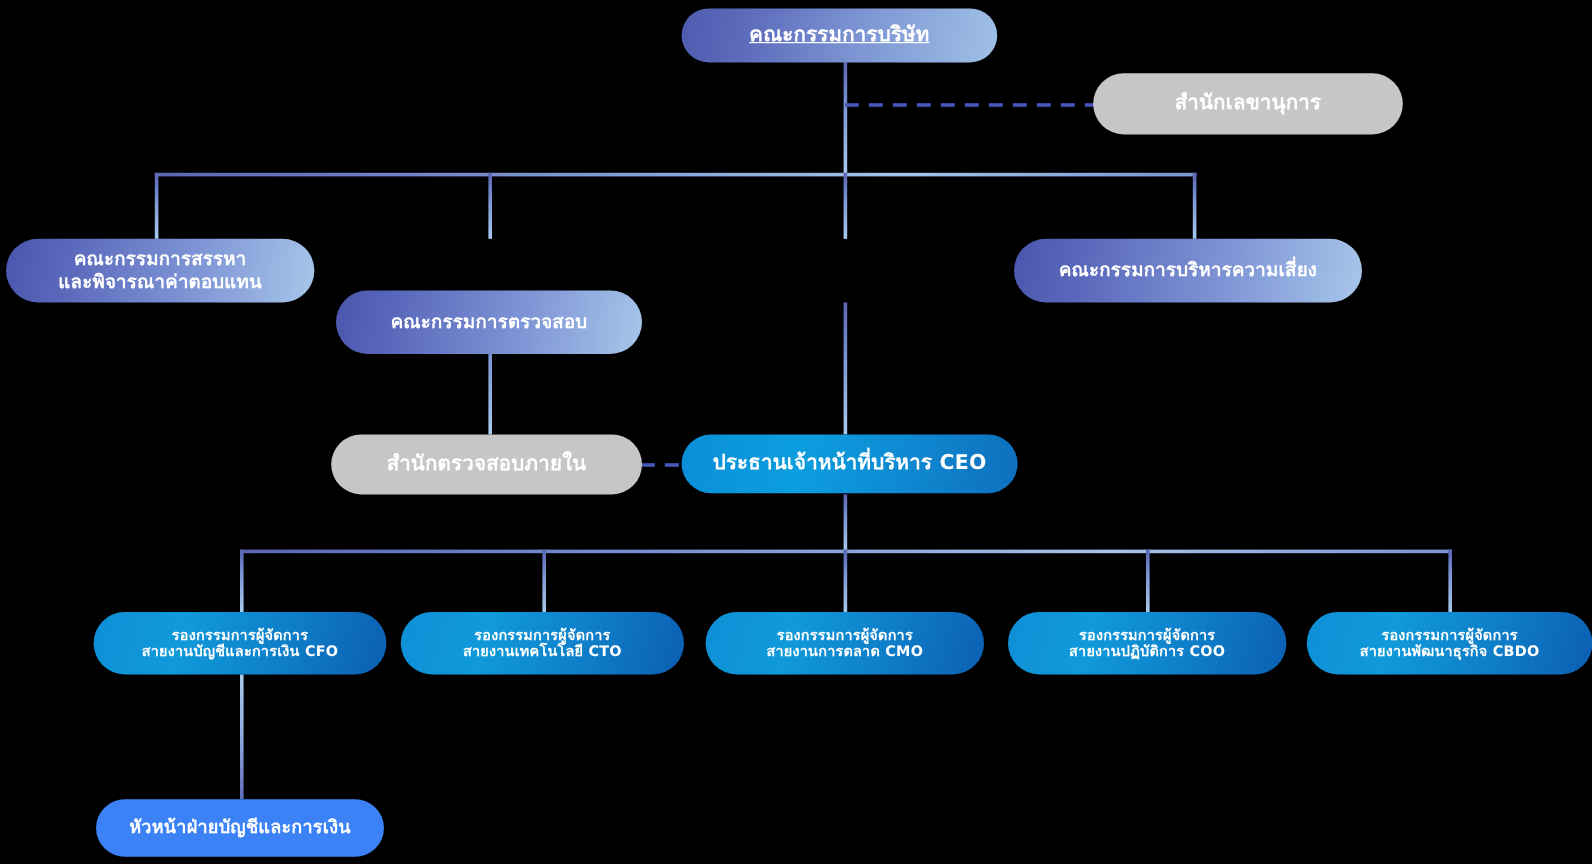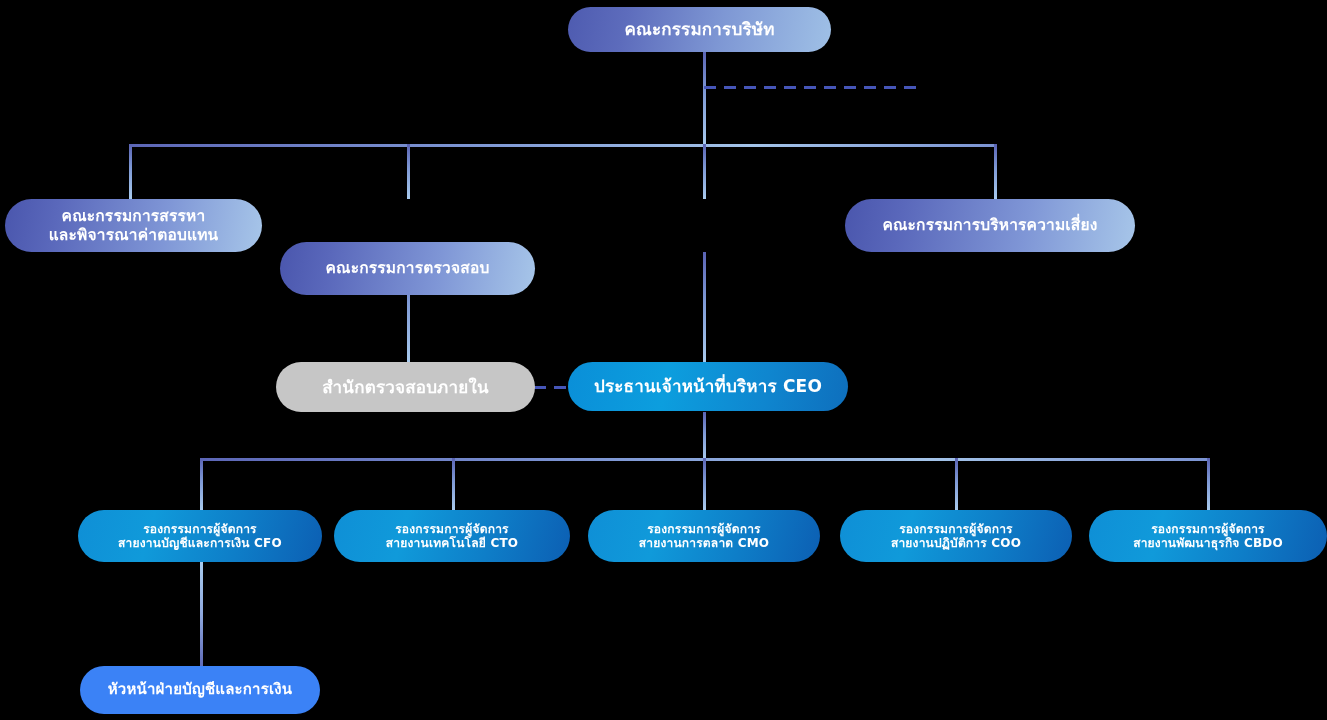--- a/index.html
+++ b/index.html
@@ -26,20 +26,21 @@
     line-height: 1.18;
     letter-spacing: 0.2px;
     padding: 0 10px;
     z-index: 3;
     white-space: pre-line;
   }
   .n-board {
     background: linear-gradient(100deg, #4e5bb0 0%, #5d6cbc 22%, #7e97d4 58%, #9fc0e6 100%);
     font-size: 17px;
     font-weight: 700;
+    text-decoration: underline;
   }
   .n-gray {
     background: #c6c6c6;
     font-size: 17px;
     font-weight: 600;
     color: #ffffff;
   }
   .n-comm {
     background: linear-gradient(100deg, #4a56ad 0%, #5a68bb 20%, #7f96d6 62%, #a7c6e9 100%);
     font-size: 15.5px;
@@ -114,20 +115,23 @@
   <div class="line v-line" style="left:703px; top:458px; height:52px;"></div>
   <div class="line v-line" style="left:955px; top:458px; height:52px;"></div>
   <div class="line v-line" style="left:1207px; top:458px; height:52px;"></div>
 
   <div class="line v-line-rev" style="left:200px; top:562px; height:104px;"></div>
 
   <div class="node n-board" style="left:568px; top:7px; width:263px; height:45px;">
     <span>คณะกรรมการบริษัท</span>
   </div>
 
+  <div class="node n-gray" style="left:911px; top:61px; width:258px; height:51px;">
+    <span>สำนักเลขานุการ</span>
+  </div>
 
   <div class="node n-comm" style="left:5px; top:199px; width:257px; height:53px;">
     <span>คณะกรรมการสรรหา
 และพิจารณาค่าตอบแทน</span>
   </div>
 
   <div class="node n-comm" style="left:280px; top:199px; width:255px; height:53px;margin-top:43px;">
     <span>คณะกรรมการตรวจสอบ</span>
   </div>
 

